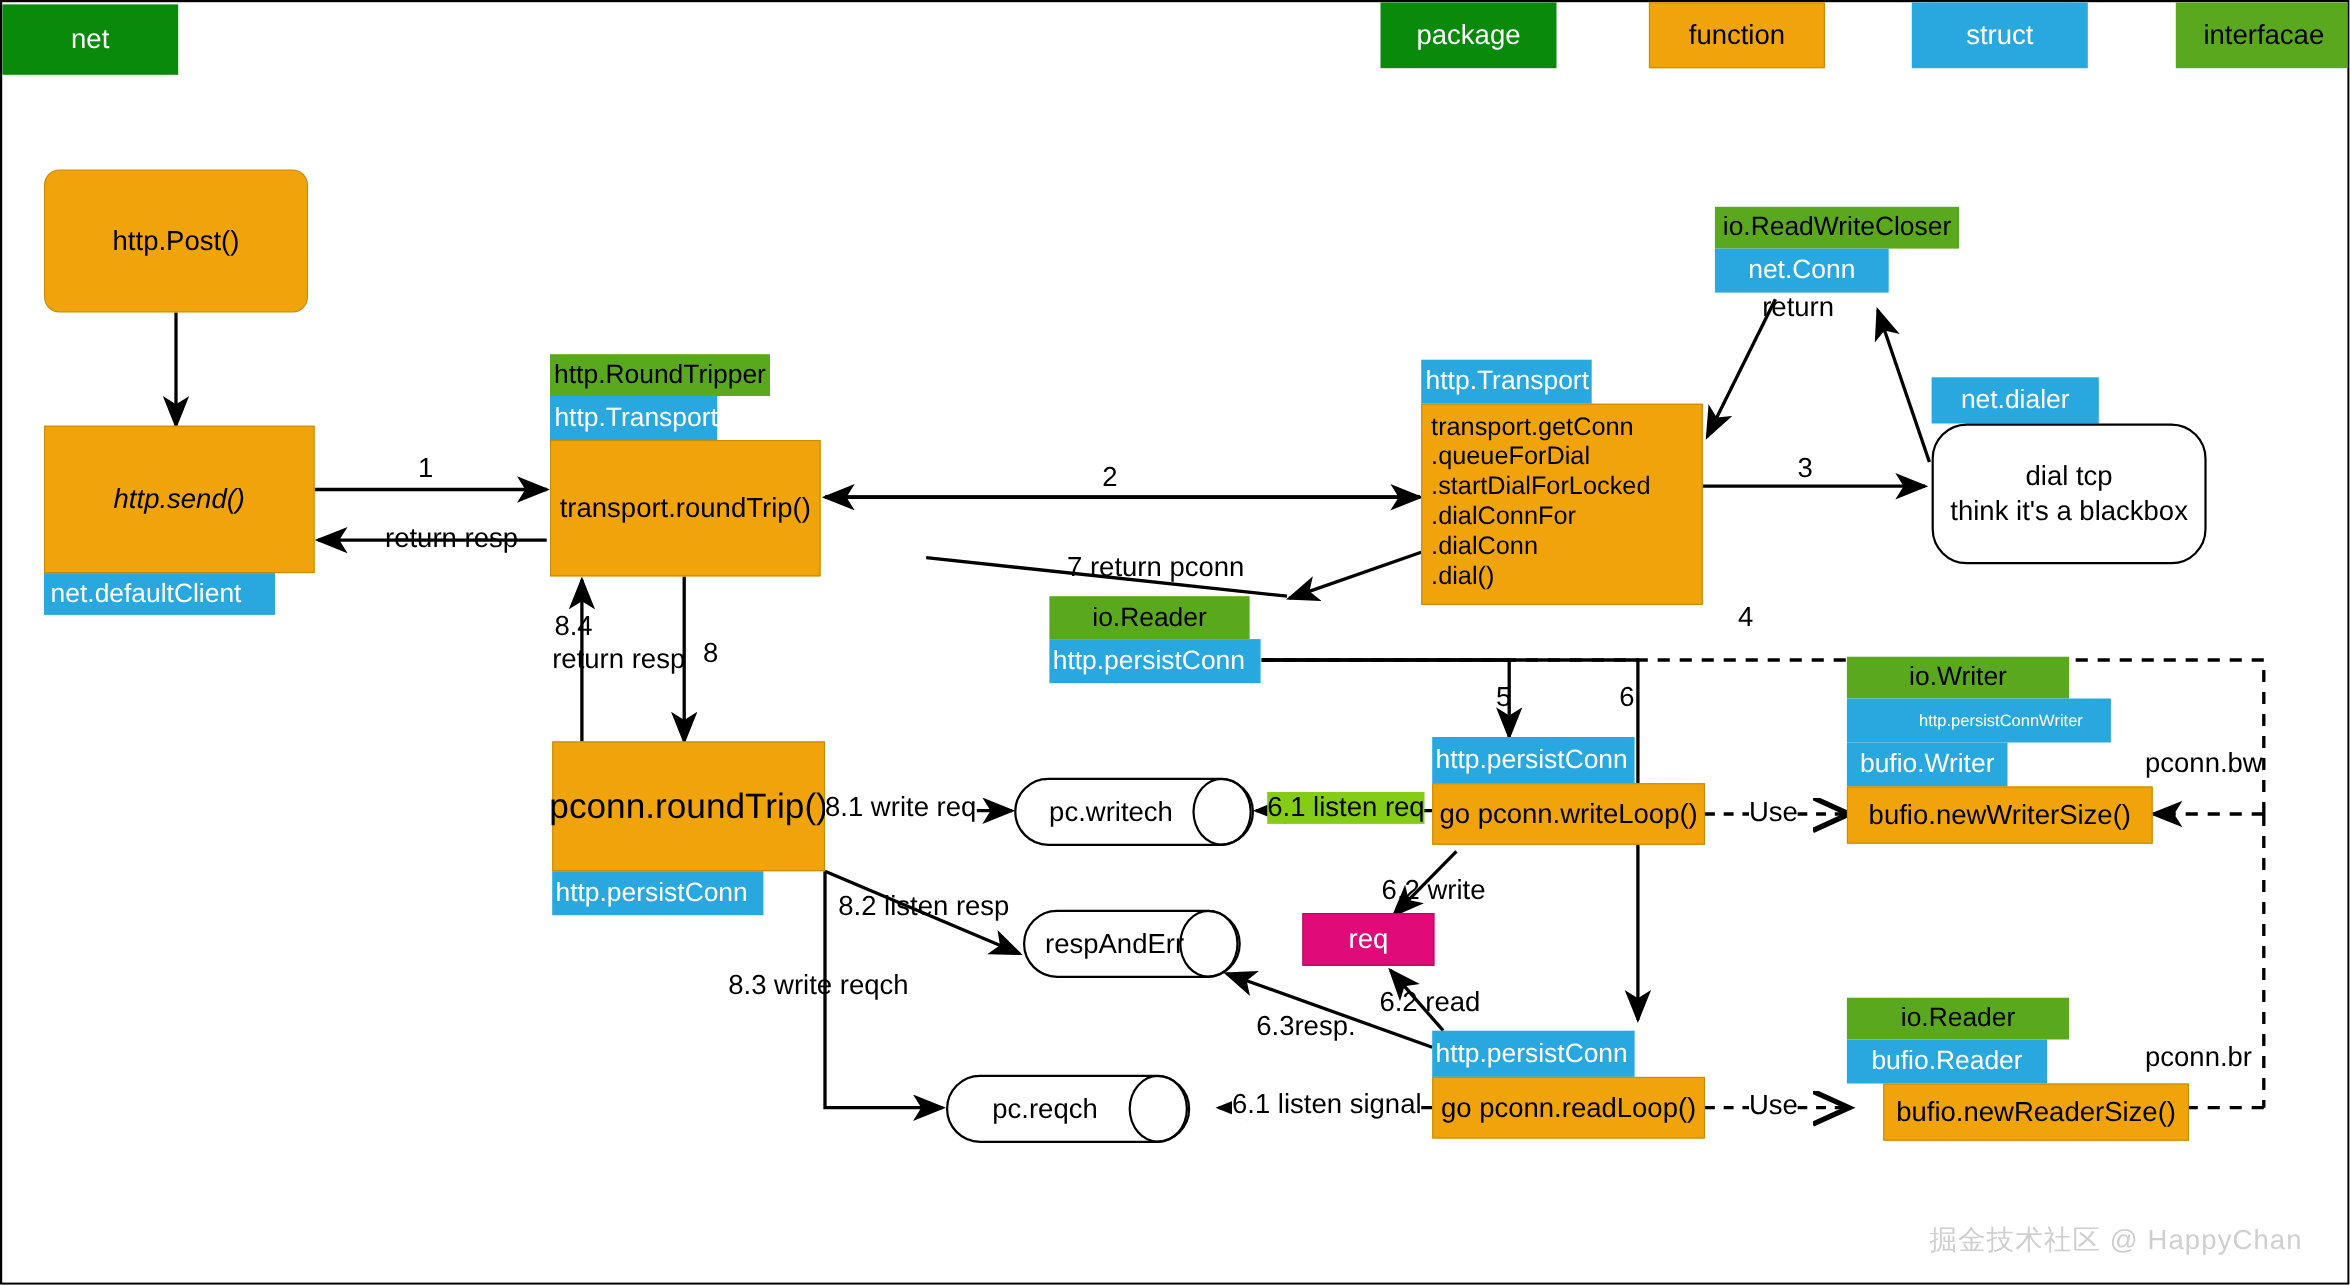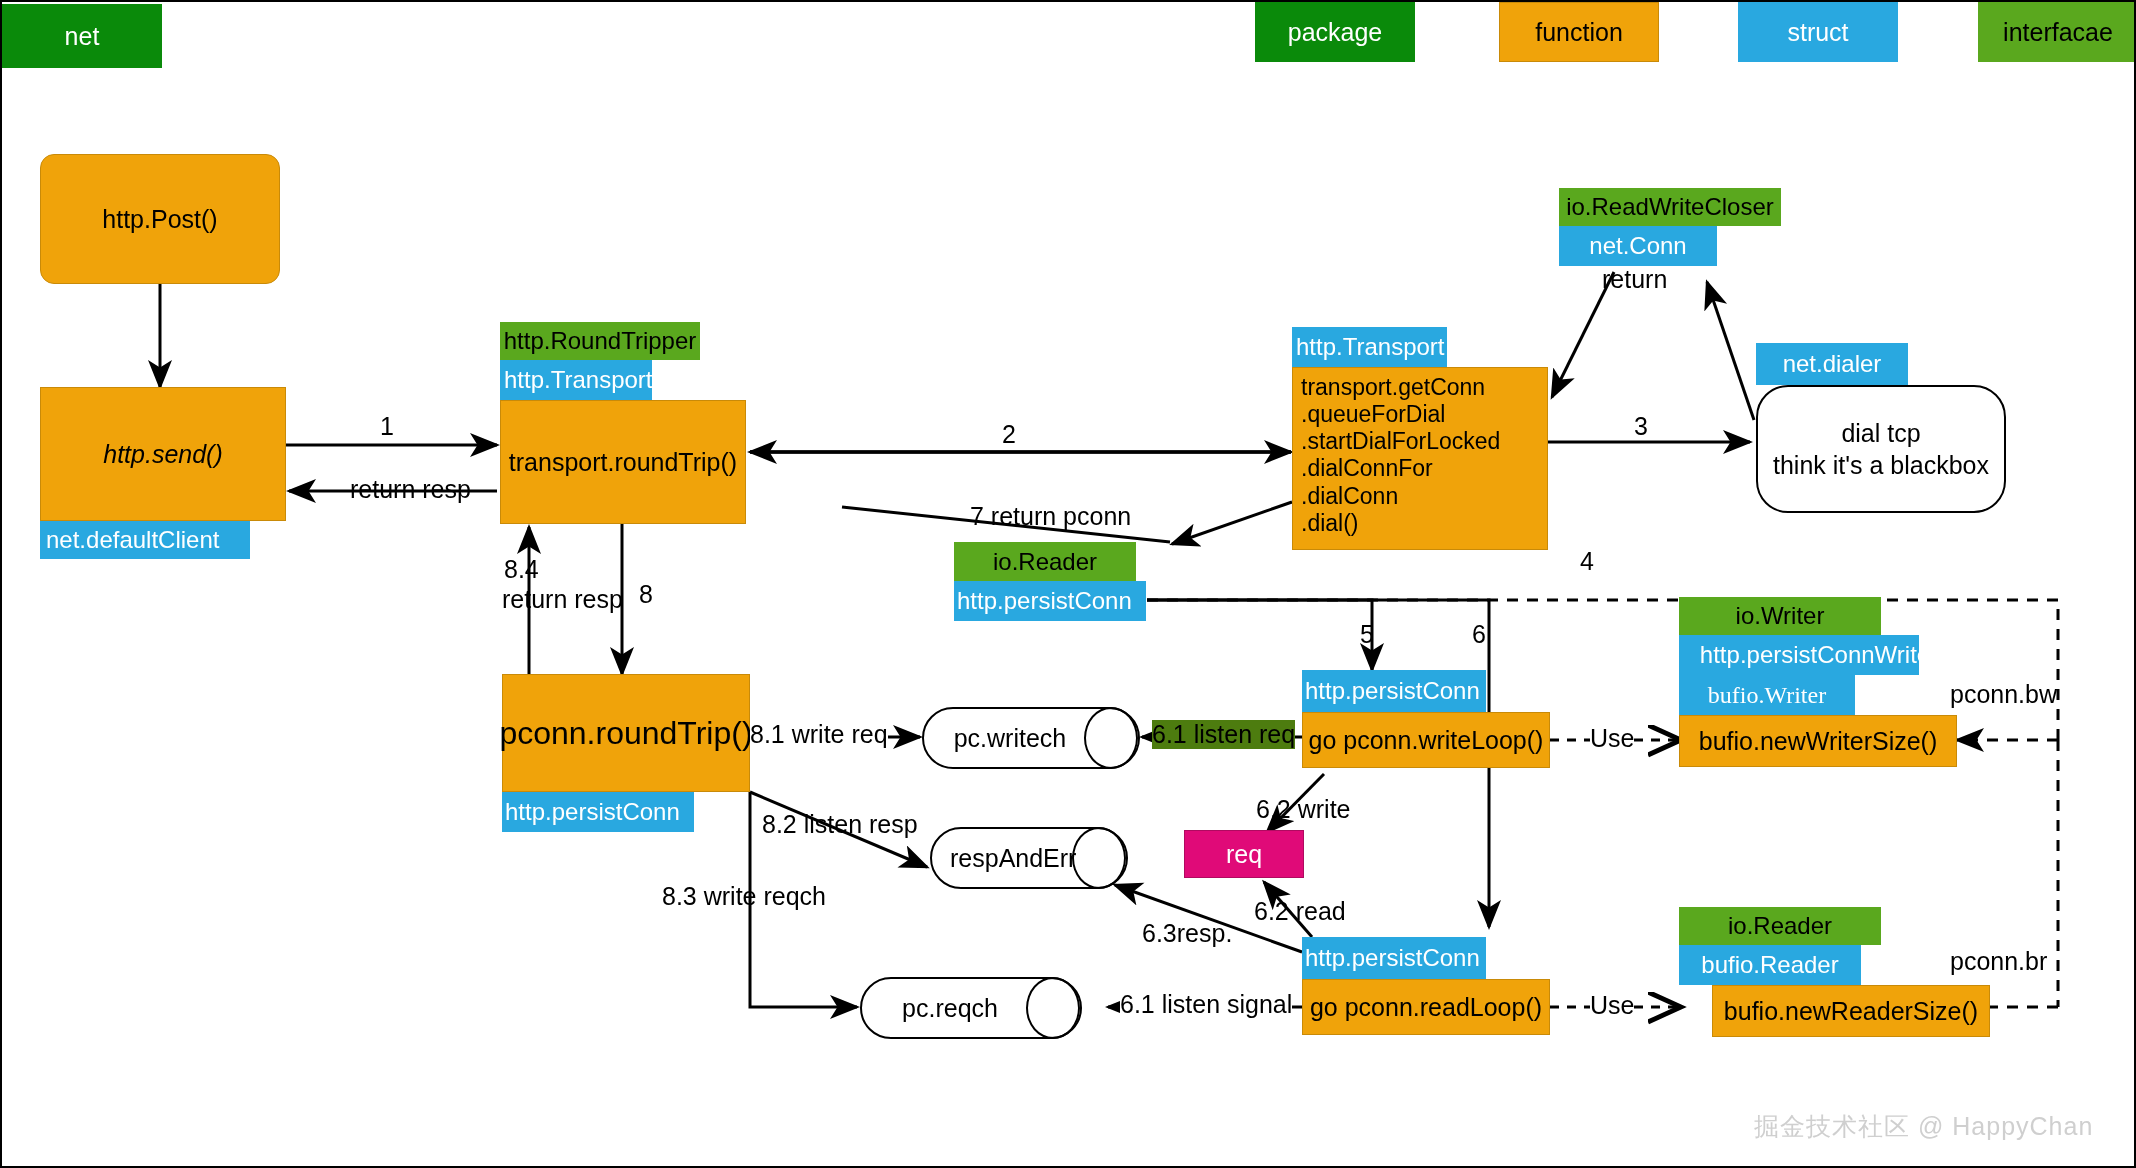--- a/index.html
+++ b/index.html
@@ -181,24 +181,24 @@
   <div class="box strct" style="left:1300px;top:935px;width:184px;height:42px;font-size:24px;justify-content:flex-start;padding-left:3px;">
     <span>http.persistConn</span>
   </div>
   <div class="box fn" style="left:1300px;top:977px;width:248px;height:56px;font-size:25px;">
     <span>go pconn.readLoop()</span>
   </div>
 
   <div class="box iface" style="left:1677px;top:595px;width:202px;height:38px;font-size:24px;">
     <span>io.Writer</span>
   </div>
-  <div class="box strct" style="left:1677px;top:633px;width:240px;height:40px;font-size:24px;padding-left:40px;">
+  <div class="box strct" style="left:1677px;top:633px;width:240px;height:40px;font-size:15px;padding-left:40px;">
     <span>http.persistConnWriter</span>
   </div>
-  <div class="box strct" style="left:1677px;top:673px;width:176px;height:40px;font-size:24px;font-family:Liberation Serif, serif;">
+  <div class="box strct" style="left:1677px;top:673px;width:146px;height:40px;font-size:24px;">
     <span>bufio.Writer</span>
   </div>
   <div class="box fn" style="left:1677px;top:713px;width:278px;height:52px;font-size:25px;">
     <span>bufio.newWriterSize()</span>
   </div>
 
   <div class="box iface" style="left:1677px;top:905px;width:202px;height:38px;font-size:24px;">
     <span>io.Reader</span>
   </div>
   <div class="box strct" style="left:1677px;top:943px;width:182px;height:40px;font-size:24px;">
@@ -233,21 +233,21 @@
   <div class="lbl" style="left:1600px;top:263px;font-size:25px;">return</div>
   <div class="lbl" style="left:1578px;top:545px;font-size:25px;">4</div>
   <div class="lbl" style="left:1358px;top:618px;font-size:25px;">5</div>
   <div class="lbl" style="left:1470px;top:618px;font-size:25px;">6</div>
   <div class="lbl" style="left:637px;top:578px;font-size:25px;">8</div>
   <div class="lbl" style="left:502px;top:553px;font-size:25px;">8.4</div>
   <div class="lbl" style="left:500px;top:583px;font-size:25px;">return resp</div>
   <div class="lbl" style="left:748px;top:718px;font-size:25px;background:#fff;">8.1 write req</div>
   <div class="lbl" style="left:760px;top:808px;font-size:25px;">8.2 listen resp</div>
   <div class="lbl" style="left:660px;top:880px;font-size:25px;">8.3 write reqch</div>
-  <div class="lbl" style="left:1150px;top:718px;font-size:25px;background:#4d7c0f;">6.1 listen req</div>
+  <div class="lbl" style="left:1150px;top:718px;font-size:25px;background:#84cc16;">6.1 listen req</div>
   <div class="lbl" style="left:1118px;top:988px;font-size:25px;background:#fff;">6.1 listen signal</div>
   <div class="lbl" style="left:1254px;top:793px;font-size:25px;">6.2 write</div>
   <div class="lbl" style="left:1252px;top:895px;font-size:25px;">6.2 read</div>
   <div class="lbl" style="left:1140px;top:917px;font-size:25px;">6.3resp.</div>
   <div class="lbl" style="left:1588px;top:722px;font-size:25px;background:#fff;">Use</div>
   <div class="lbl" style="left:1588px;top:989px;font-size:25px;background:#fff;">Use</div>
   <div class="lbl" style="left:1948px;top:678px;font-size:25px;">pconn.bw</div>
   <div class="lbl" style="left:1948px;top:945px;font-size:25px;">pconn.br</div>
 
   <div class="wm" style="left:1752px;top:1108px;">掘金技术社区 @ HappyChan</div>

